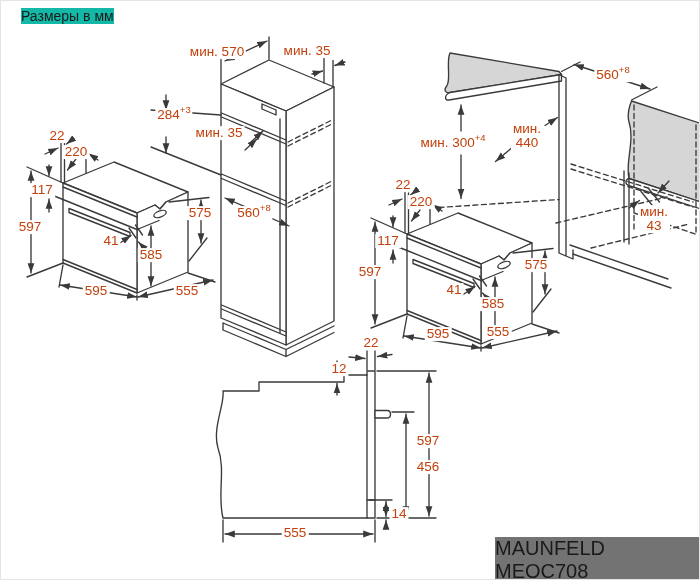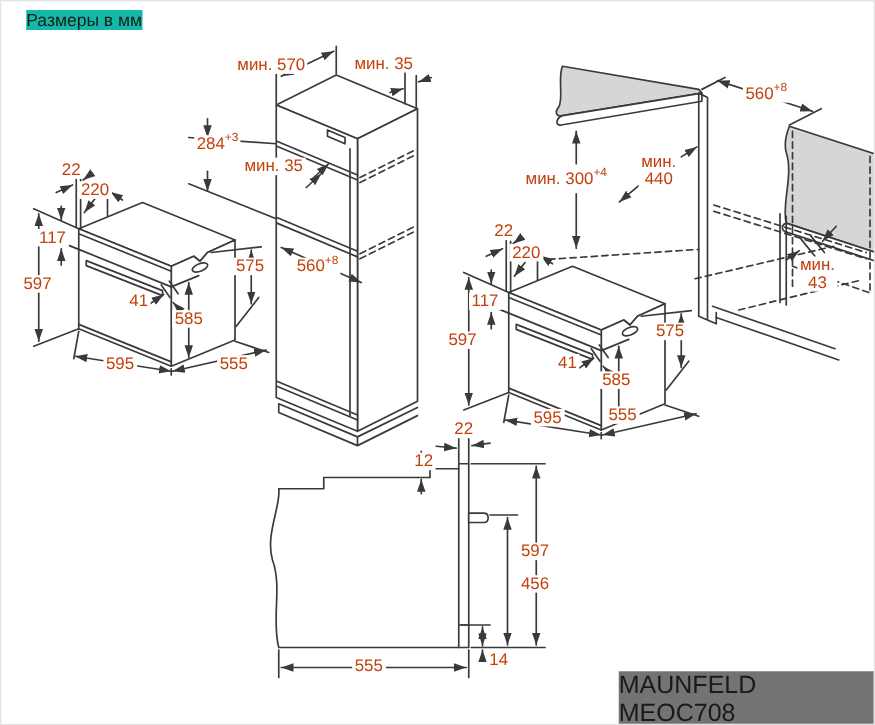--- a/index.html
+++ b/index.html
@@ -190,13 +190,13 @@
 <div class="lbl two" style="left:653px;top:218px">
     <span>мин.</span>
     <span>43</span>
   </div>
 
 <div class="lbl" style="left:370px;top:342px">22</div>
 <div class="lbl" style="left:338px;top:368px">12</div>
 <div class="lbl" style="left:427px;top:440px">597</div>
 <div class="lbl" style="left:427px;top:466px">456</div>
 <div class="lbl" style="left:294px;top:532px">555</div>
-<div class="lbl" style="left:398px;top:527px">14</div>
+<div class="lbl" style="left:398px;top:513px">14</div>
 
 </body></html>

